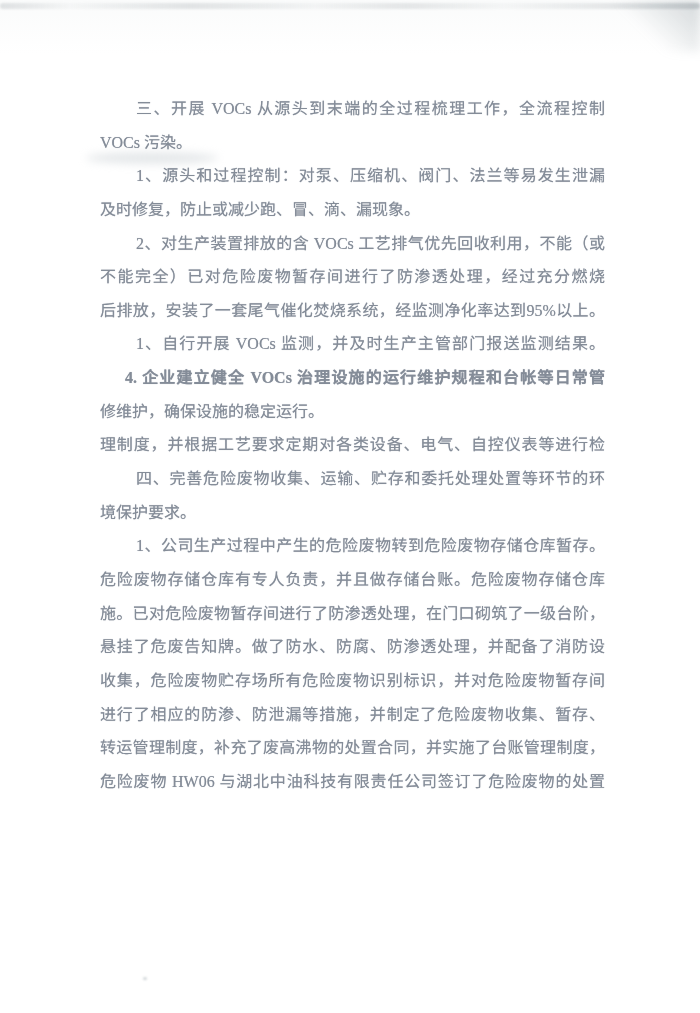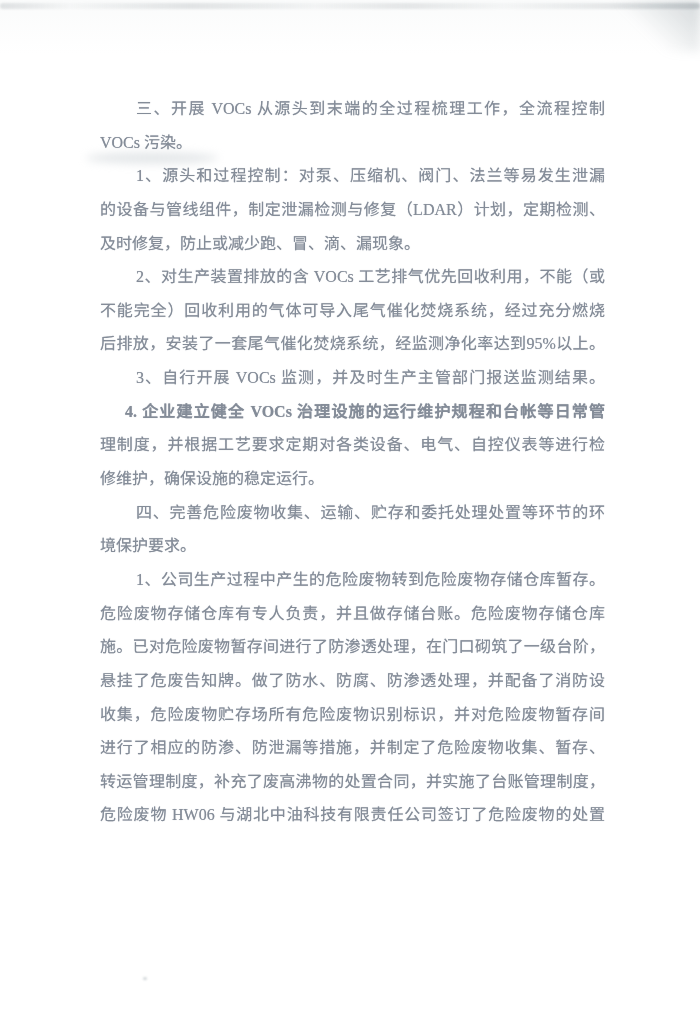--- a/index.html
+++ b/index.html
@@ -71,29 +71,28 @@
 <div class="page">
   <div class="scan-top"></div>
   <div class="corner-smudge"></div>
   <div class="ink-smudge"></div>
   <div class="speck"></div>
 
   <div class="textblock">
     <div class="line indent">三、开展 VOCs 从源头到末端的全过程梳理工作，全流程控制</div>
     <div class="line end">VOCs 污染。</div>
     <div class="line indent">1、源头和过程控制：对泵、压缩机、阀门、法兰等易发生泄漏</div>
-    <div class="line">的设备与管线组件，制定泄漏检测与修复（LDAR）计划，定期检测、</div>
     <div class="line end">及时修复，防止或减少跑、冒、滴、漏现象。</div>
     <div class="line indent">2、对生产装置排放的含 VOCs 工艺排气优先回收利用，不能（或</div>
-    <div class="line">不能完全）回收利用的气体可导入尾气催化焚烧系统，经过充分燃烧</div>
+    <div class="line">不能完全）已对危险废物暂存间进行了防渗透处理，经过充分燃烧</div>
     <div class="line">后排放，安装了一套尾气催化焚烧系统，经监测净化率达到95%以上。</div>
-    <div class="line indent">3、自行开展 VOCs 监测，并及时生产主管部门报送监测结果。</div>
+    <div class="line indent">1、自行开展 VOCs 监测，并及时生产主管部门报送监测结果。</div>
     <div class="line indent-sm">4. 企业建立健全 VOCs 治理设施的运行维护规程和台帐等日常管</div>
+    <div class="line end">修维护，确保设施的稳定运行。</div>
     <div class="line">理制度，并根据工艺要求定期对各类设备、电气、自控仪表等进行检</div>
-    <div class="line end">修维护，确保设施的稳定运行。</div>
     <div class="line indent">四、完善危险废物收集、运输、贮存和委托处理处置等环节的环</div>
     <div class="line end">境保护要求。</div>
     <div class="line indent">1、公司生产过程中产生的危险废物转到危险废物存储仓库暂存。</div>
     <div class="line">危险废物存储仓库有专人负责，并且做存储台账。危险废物存储仓库</div>
     <div class="line">施。已对危险废物暂存间进行了防渗透处理，在门口砌筑了一级台阶，</div>
     <div class="line">悬挂了危废告知牌。做了防水、防腐、防渗透处理，并配备了消防设</div>
     <div class="line">收集，危险废物贮存场所有危险废物识别标识，并对危险废物暂存间</div>
     <div class="line">进行了相应的防渗、防泄漏等措施，并制定了危险废物收集、暂存、</div>
     <div class="line">转运管理制度，补充了废高沸物的处置合同，并实施了台账管理制度，</div>
     <div class="line">危险废物 HW06 与湖北中油科技有限责任公司签订了危险废物的处置</div>

